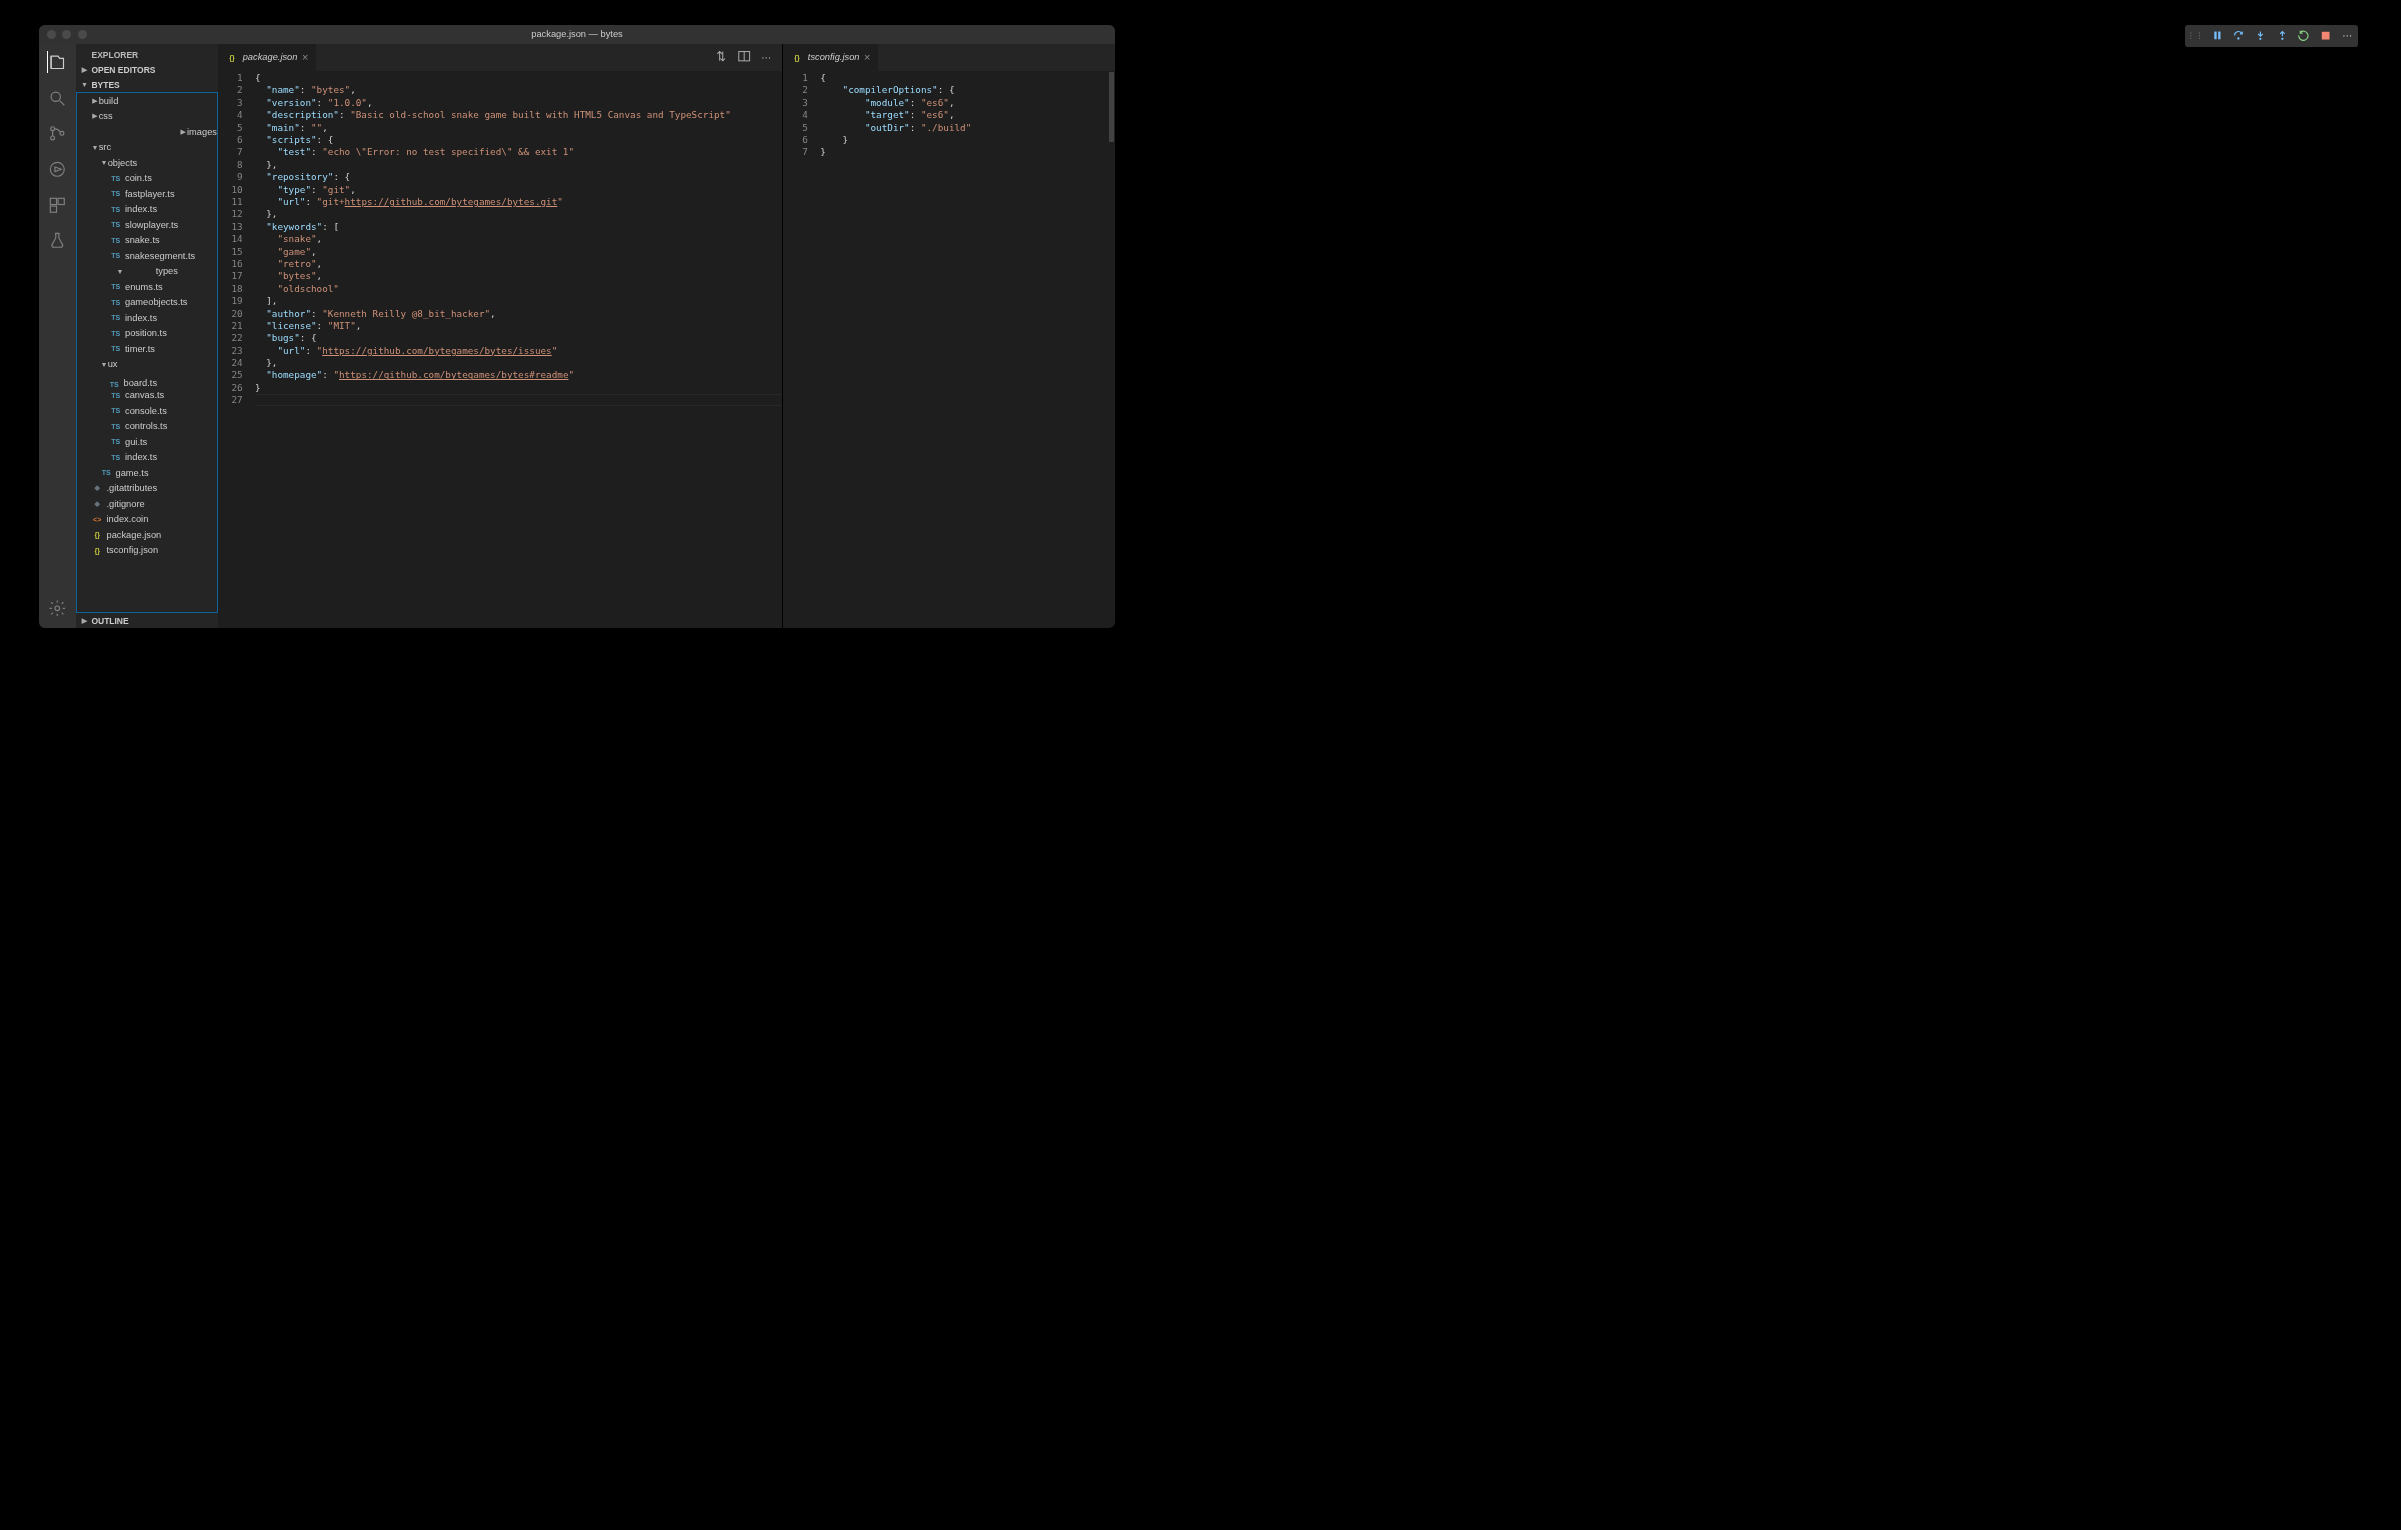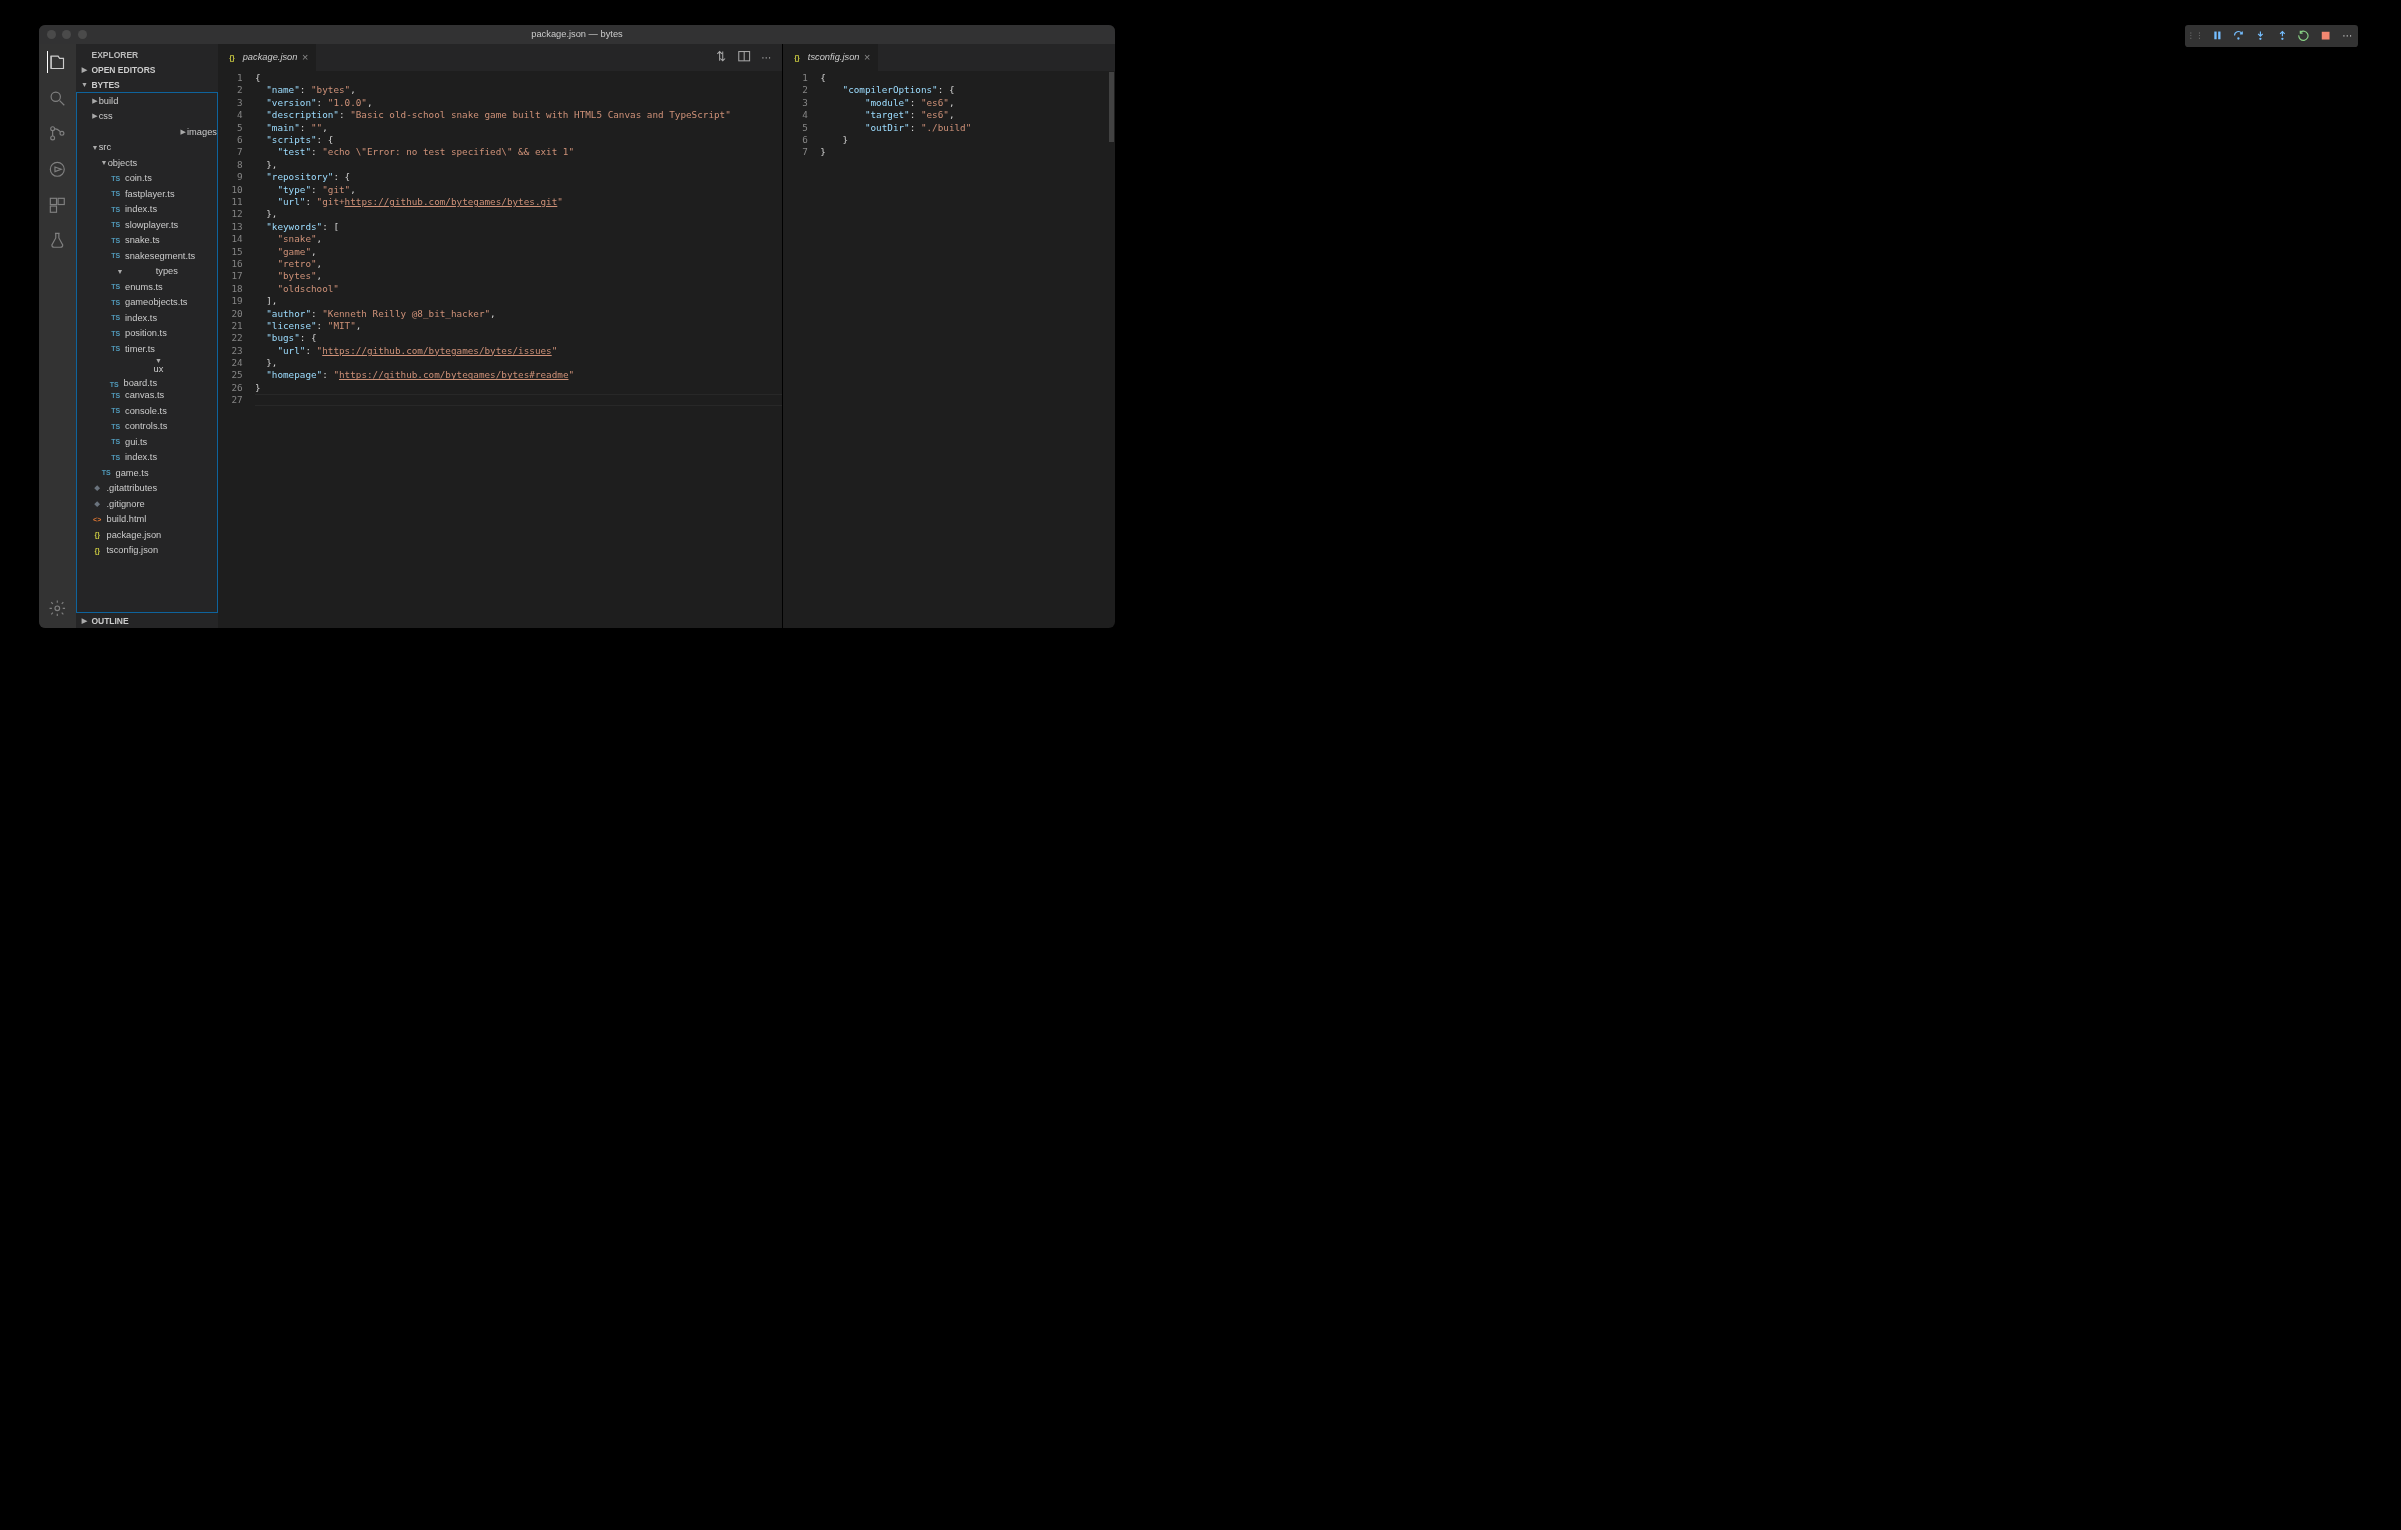--- a/index.html
+++ b/index.html
@@ -380,21 +380,21 @@
             <span>index.ts</span>
           </div>
           <div class="tree-row" style="padding-left: 32.5px;">
             <span class="fi ts">TS</span>
             <span>position.ts</span>
           </div>
           <div class="tree-row" style="padding-left: 32.5px;">
             <span class="fi ts">TS</span>
             <span>timer.ts</span>
           </div>
-          <div class="tree-row" style="padding-left: 23px; flex-direction: column;">
+          <div class="tree-row" style="padding-left: 23px;">
             <span class="arrow">▼</span>
             <span>ux</span>
           </div>
           <div class="tree-row" style="padding-left: 31px; align-items: flex-end;">
             <span class="fi ts">TS</span>
             <span>board.ts</span>
           </div>
           <div class="tree-row" style="padding-left: 32.5px;">
             <span class="fi ts">TS</span>
             <span>canvas.ts</span>
@@ -422,21 +422,21 @@
           <div class="tree-row" style="padding-left: 14px;">
             <span class="fi git">◆</span>
             <span>.gitattributes</span>
           </div>
           <div class="tree-row" style="padding-left: 14px;">
             <span class="fi git">◆</span>
             <span>.gitignore</span>
           </div>
           <div class="tree-row" style="padding-left: 14px;">
             <span class="fi html">&lt;&gt;</span>
-            <span>build.html</span>
+            <span>index.coin</span>
           </div>
           <div class="tree-row" style="padding-left: 14px;">
             <span class="fi json">{}</span>
             <span>package.json</span>
           </div>
           <div class="tree-row" style="padding-left: 14px;">
             <span class="fi json">{}</span>
             <span>tsconfig.json</span>
           </div>
         </div>

